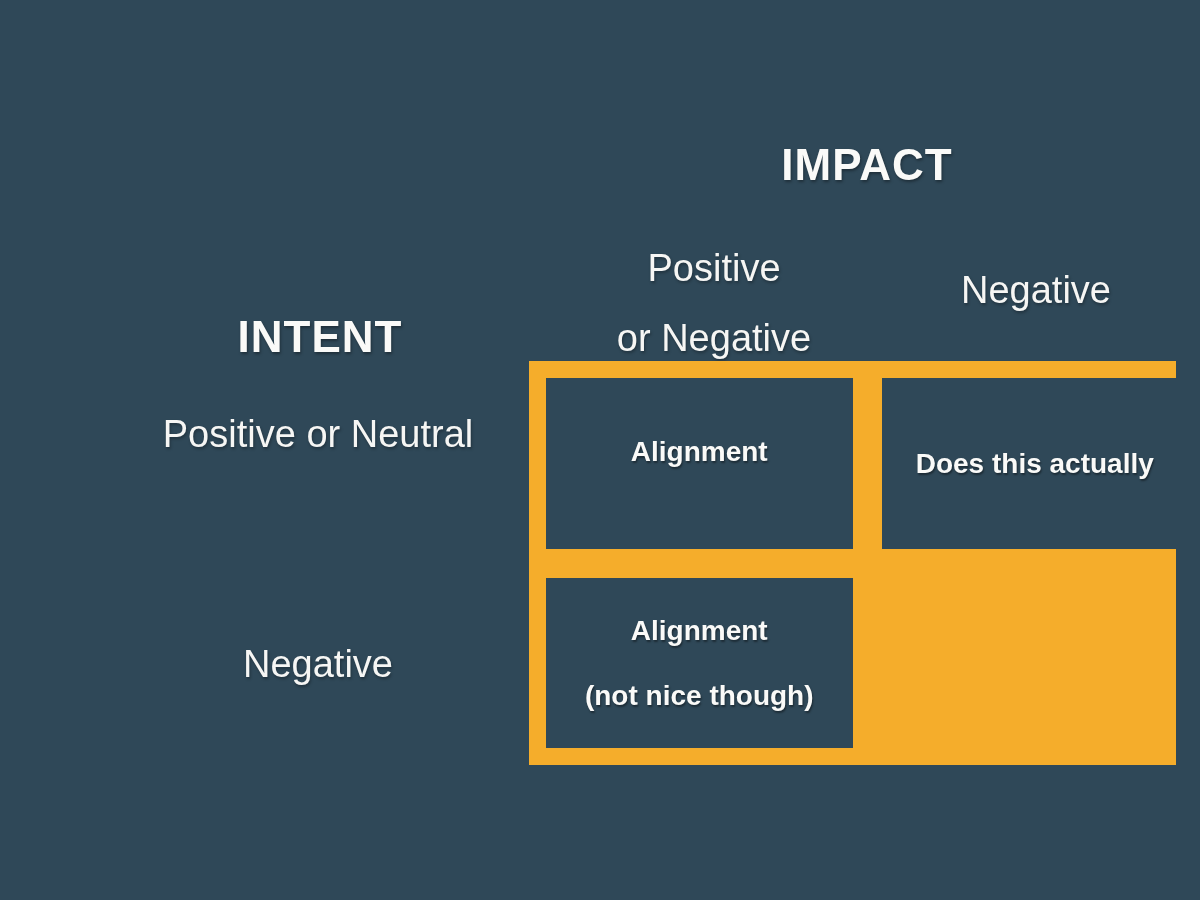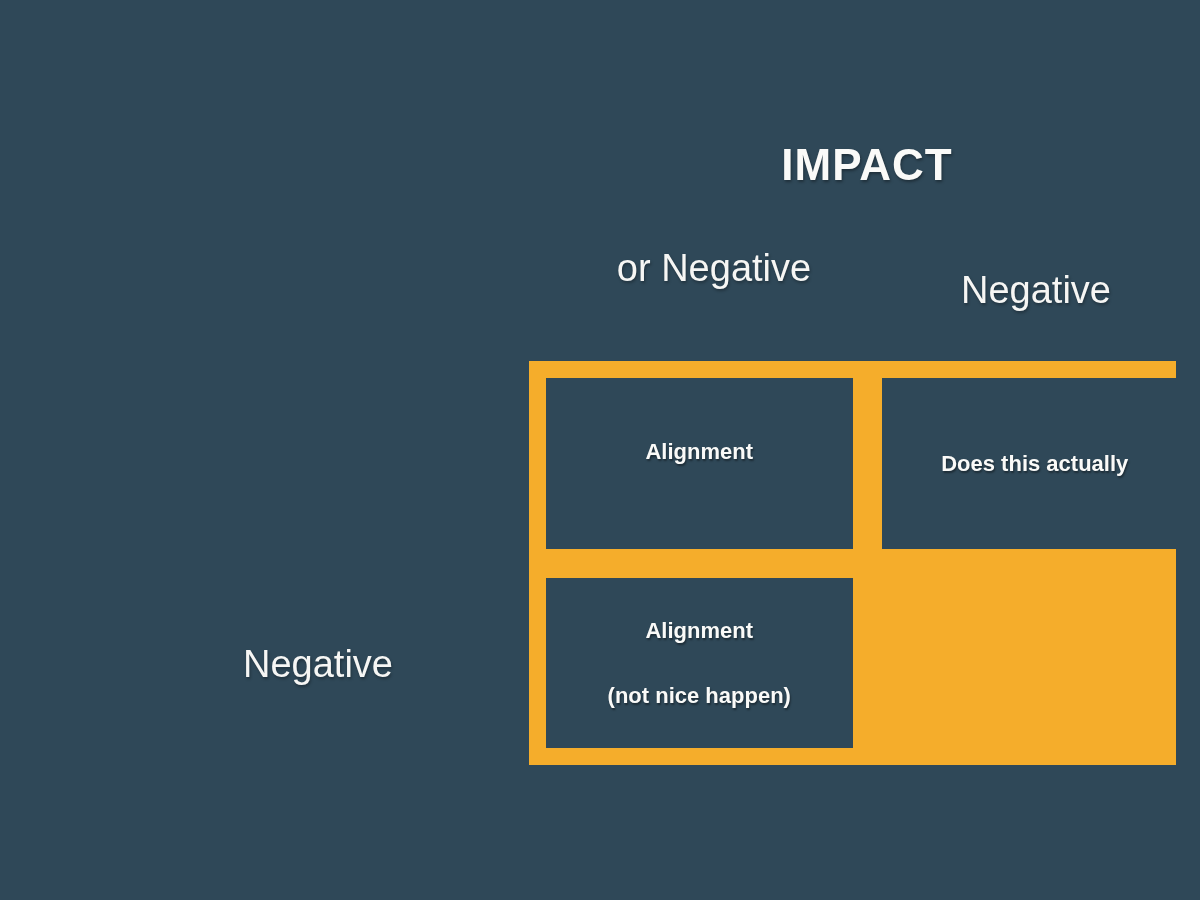--- a/index.html
+++ b/index.html
@@ -69,57 +69,60 @@
     gap: 5px;
     padding: 5px;
   }
   .cell {
     background: var(--background);
     display: flex;
     flex-direction: column;
     align-items: center;
     justify-content: center;
     text-align: center;
-    font-size: 22px;
+    font-size: 28px;
     font-weight: 700;
     line-height: 41px;
     color: var(--text-light);
     text-shadow: 1px 2px 2px rgba(0,0,0,0.40);
     padding: 8px;
   }
   .cell.highlighted {
     background: var(--accent);
     color: var(--text-dark);
     text-shadow: 1px 2px 2px rgba(0,0,0,0.18);
   }
 </style>
 </head>
 <body>
 
 <div class="canvas">
 
   <div class="axis-title impact-title">IMPACT</div>
 
   <div class="axis-label col-header-1">
+    <span>Positive</span>
     <span>or Negative</span>
   </div>
 
   <div class="axis-label col-header-2">Negative</div>
 
+  <div class="axis-title intent-title">INTENT</div>
 
+  <div class="axis-label row-header-1">Positive or Neutral</div>
 
   <div class="axis-label row-header-2">Negative</div>
 
   <div class="grid">
     <div class="cell">
       <span>Alignment</span>
       <span></span>
     </div>
     <div class="cell">
       <span>Does this actually</span>
     </div>
     <div class="cell">
       <span>Alignment</span>
-      <span>(not nice happen)</span>
+      <span>(not nice though)</span>
     </div>
   </div>
 
 </div>
 
 </body></html>

